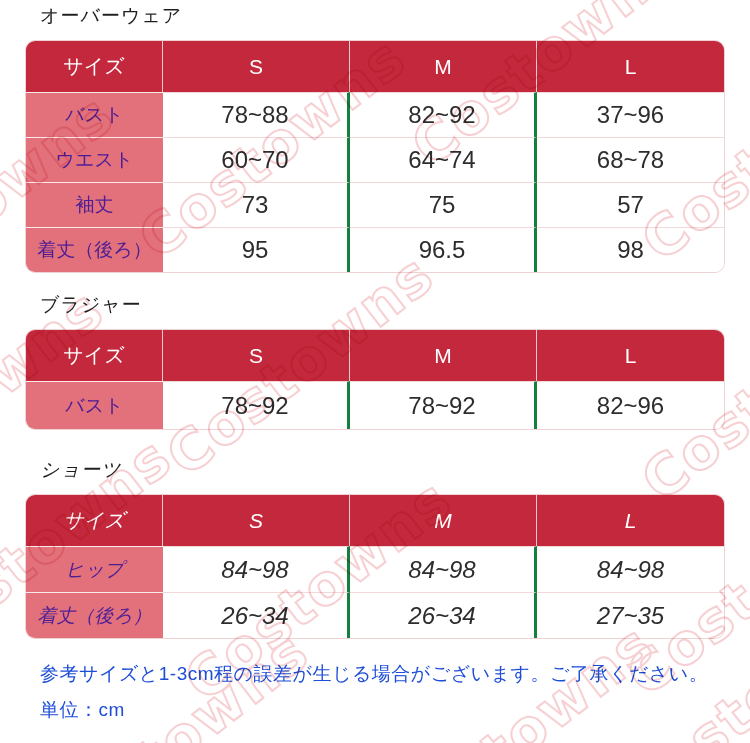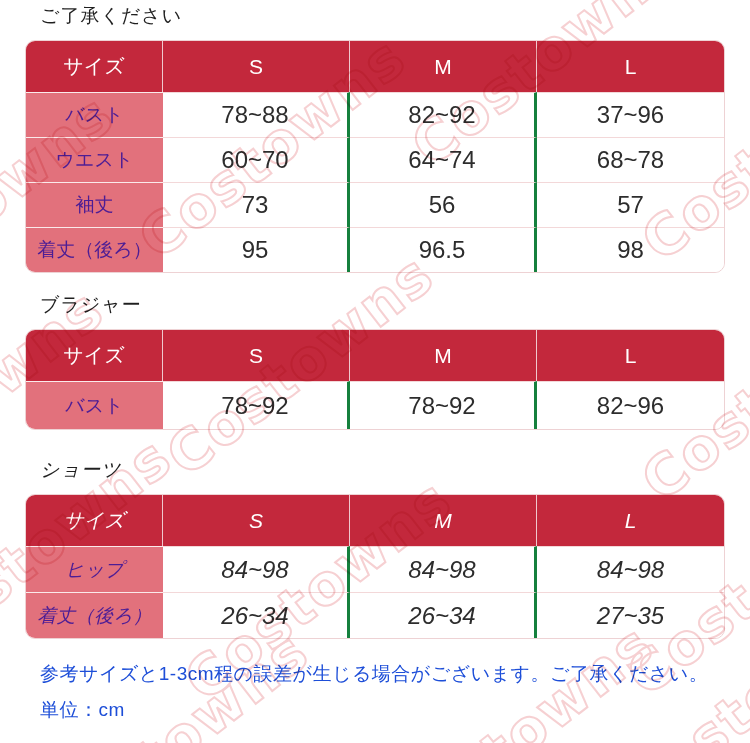--- a/index.html
+++ b/index.html
@@ -58,21 +58,21 @@
     color:transparent; -webkit-text-stroke:2px #f6d0d2;
     transform:translate(-50%,-50%) rotate(-38deg);
   }
 </style>
 </head>
 <body>
 
 <div class="screen">
 
   <section class="sec" id="sec-overwear">
-    <h2>ご了承ください</h2>
+    <h2>オーバーウェア</h2>
     <div class="tbl-wrap">
       <table class="t1">
         <colgroup>
             <col class="c-label">
             <col>
             <col>
             <col>
           </colgroup>
         <thead>
           <tr>
@@ -91,21 +91,21 @@
           </tr>
           <tr>
             <td class="label">ウエスト</td>
             <td class="val">60~70</td>
             <td class="val">64~74</td>
             <td class="val">68~78</td>
           </tr>
           <tr>
             <td class="label">袖丈</td>
             <td class="val">73</td>
-            <td class="val">56</td>
+            <td class="val">75</td>
             <td class="val">57</td>
           </tr>
           <tr>
             <td class="label">着丈（後ろ）</td>
             <td class="val">95</td>
             <td class="val">96.5</td>
             <td class="val">98</td>
           </tr>
         </tbody>
       </table>

